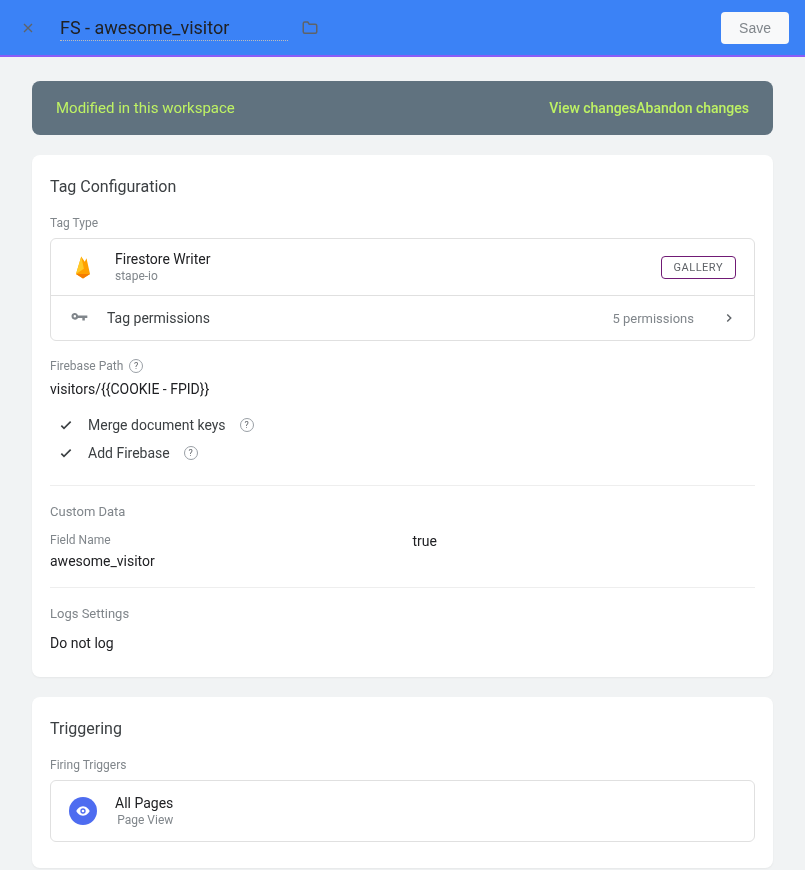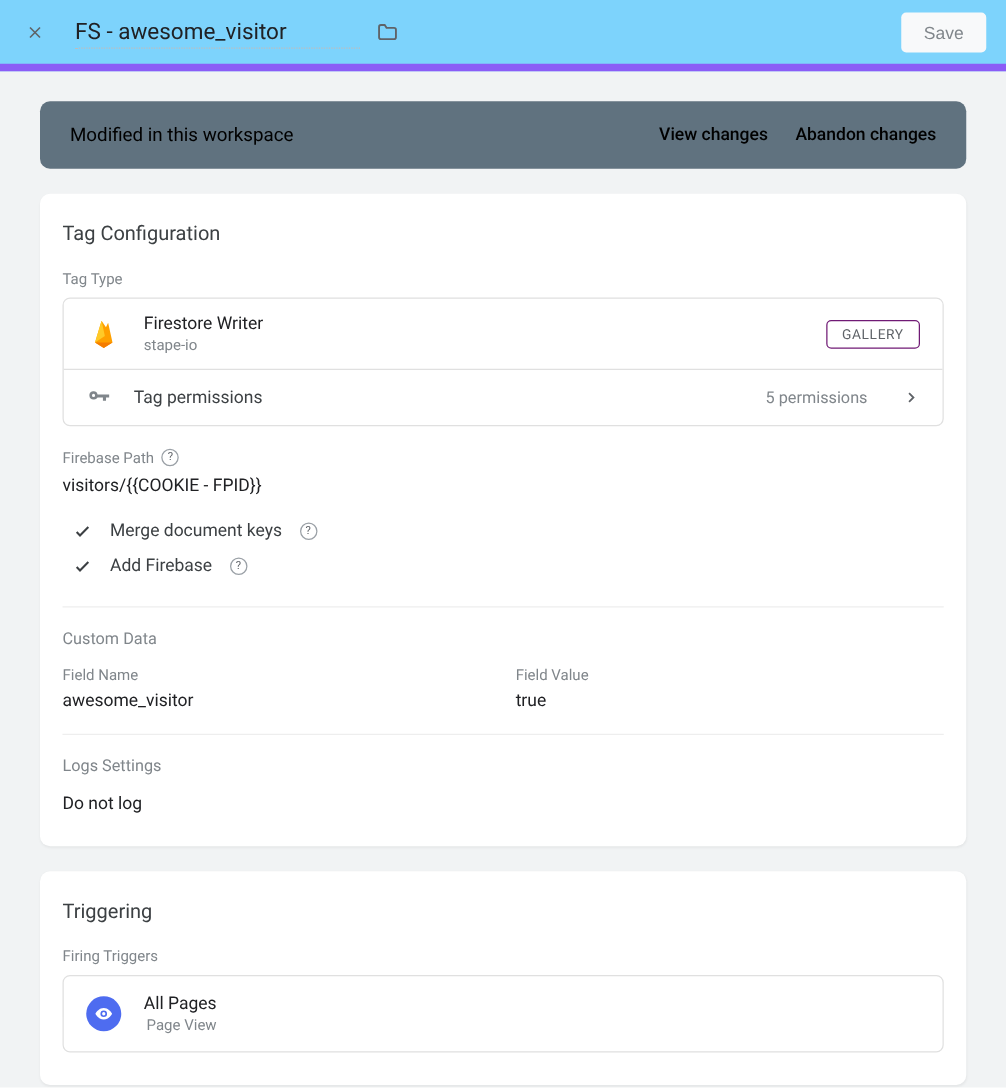--- a/index.html
+++ b/index.html
@@ -5,23 +5,23 @@
     * { box-sizing: border-box; margin: 0; padding: 0; }
     body {
       font-family: Roboto, "Helvetica Neue", Arial, sans-serif;
       background: #f1f3f4;
       width: 805px;
       height: 870px;
       overflow: hidden;
       color: #202124;
     }
     .header {
-      background: #7dd3fc;
+      background: #3b82f6;
       height: 57px;
-      border-bottom: 6px solid #8b5cf6;
+      border-bottom: 2px solid #8b5cf6;
       display: flex;
       align-items: center;
       padding: 0 16px;
     }
     .close-btn {
       width: 24px; height: 24px;
       display: flex; align-items: center; justify-content: center;
       color: #5f6368;
       cursor: pointer;
     }
@@ -54,31 +54,30 @@
       cursor: default;
     }
     .content {
       padding: 24px 32px;
       display: flex;
       flex-direction: column;
       gap: 20px;
     }
     .banner {
       background: #60727f;
-      color: #000000;
+      color: #bef264;
       border-radius: 8px;
       padding: 18px 24px;
       display: flex;
       align-items: center;
       font-size: 15px;
     }
     .banner-actions {
       margin-left: auto;
       display: flex;
-      gap: 22px;
       font-size: 14px;
       font-weight: 500;
     }
     .banner-actions span { cursor: pointer; }
     .card {
       background: #fff;
       border-radius: 8px;
       padding: 22px 18px 26px;
       box-shadow: 0 1px 2px rgba(0,0,0,0.05);
     }
@@ -284,21 +283,20 @@
 
     <hr class="hr">
 
     <div class="section-label">Custom Data</div>
     <div class="kv-grid">
       <div class="kv-col">
         <div class="kv-label">Field Name</div>
         <div class="kv-val">awesome_visitor</div>
       </div>
       <div class="kv-col">
-        <div class="kv-label">Field Value</div>
         <div class="kv-val">true</div>
       </div>
     </div>
 
     <hr class="hr">
 
     <div class="section-label">Logs Settings</div>
     <div class="field-value">Do not log</div>
   </div>
 

